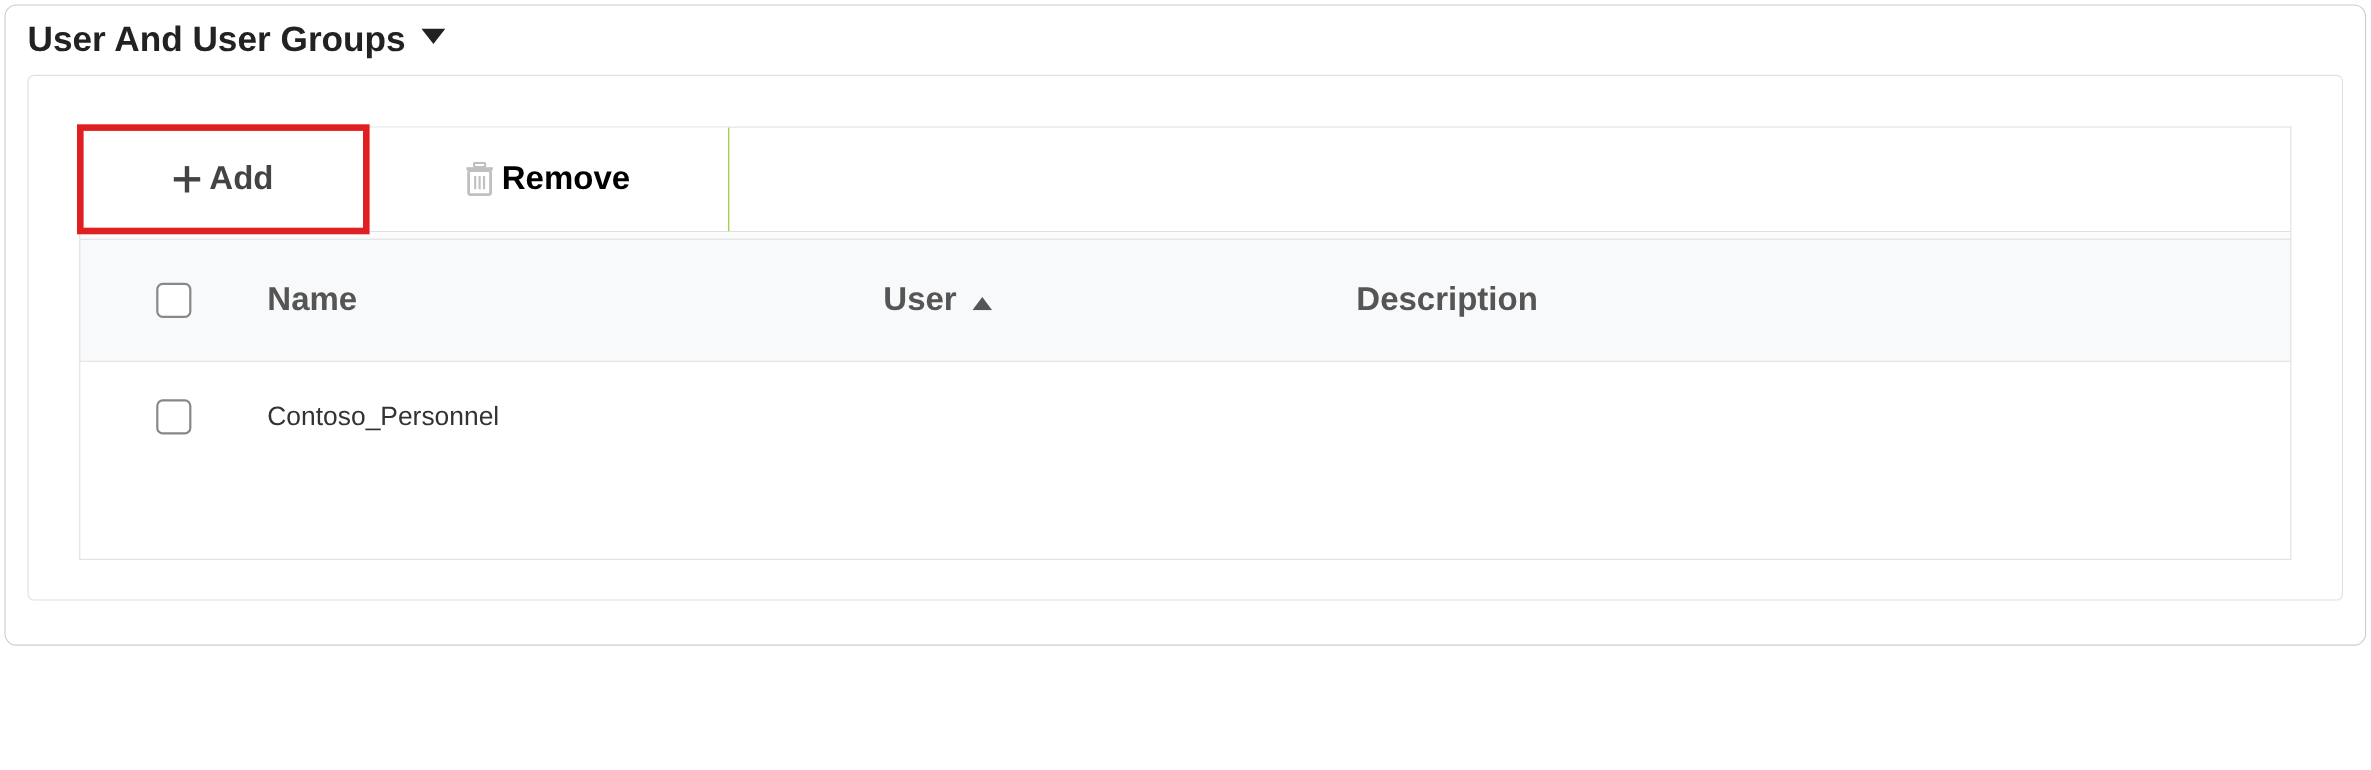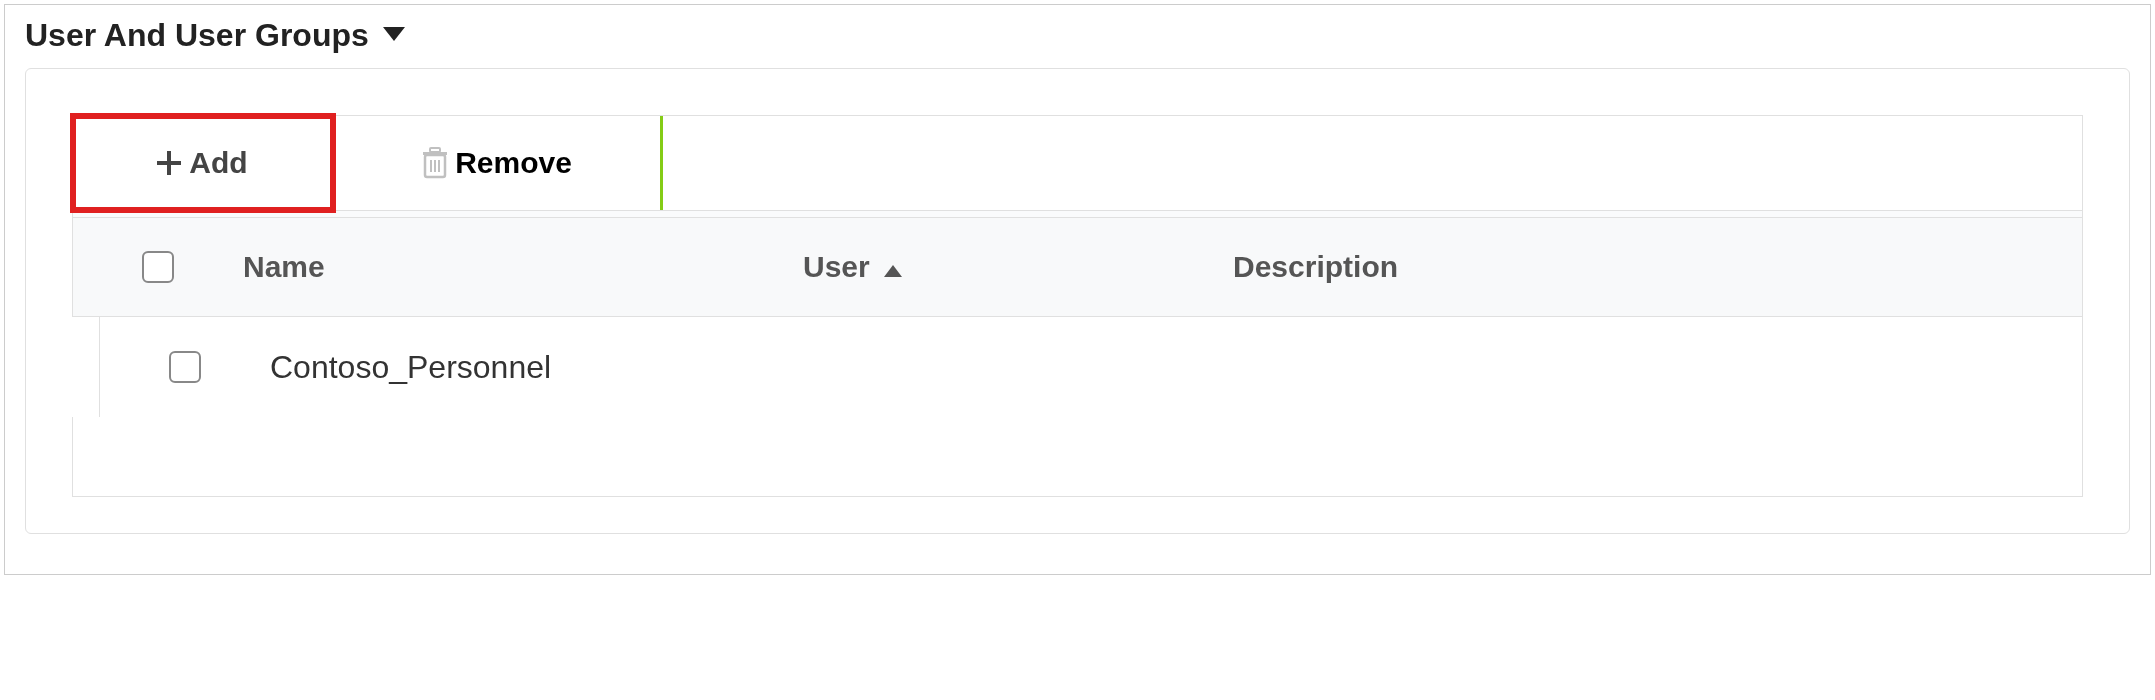--- a/index.html
+++ b/index.html
@@ -6,21 +6,21 @@
   body {
     margin: 0;
     padding: 0;
     font-family: Arial, Helvetica, sans-serif;
     background: #fff;
     color: #333;
     width: 2155px;
   }
   .outer-panel {
     border: 1px solid #ccc;
-    border-radius: 0;
+    border-radius: 11px;
     margin: 4px;
     padding: 8px 20px 40px 20px;
     position: relative;
   }
   .section-header {
     display: flex;
     align-items: center;
     gap: 14px;
     padding: 4px 0 14px 0;
   }
@@ -48,21 +48,21 @@
     display: flex;
     align-items: center;
     justify-content: center;
     gap: 6px;
     padding: 0 36px;
     cursor: pointer;
     font-size: 30px;
     font-weight: 700;
     background: #fff;
     border: none;
-    border-right: 3px solid #84cc16;
+    border-right: 1px solid #84cc16;
   }
   .toolbar-btn.add {
     width: 260px;
     color: #444;
     outline: 6px solid #e02020;
     outline-offset: -3px;
     position: relative;
     z-index: 2;
   }
   .toolbar-btn.remove {
@@ -82,35 +82,34 @@
     background: #fafbfc;
     border-left: 1px solid #e0e0e0;
     border-right: 1px solid #e0e0e0;
   }
   .table-header {
     display: flex;
     align-items: center;
     background: #f8f9fa;
     border: 1px solid #e0e0e0;
     border-top: 1px solid #e0e0e0;
-    height: 100px;
+    height: 112px;
     font-size: 30px;
     font-weight: 700;
     color: #555;
   }
   .table-row {
     display: flex;
     background: #fff;
     border-left: 1px solid #e0e0e0;
     border-right: 1px solid #e0e0e0;
     height: 100px;
-    font-size: 32px;
+    font-size: 24px;
     font-weight: 400;
     color: #333;
-    margin-left: 27px;
   }
   .table-pad-bottom {
     height: 80px;
     border-left: 1px solid #e0e0e0;
     border-right: 1px solid #e0e0e0;
     border-bottom: 1px solid #e0e0e0;
     background: #fff;
   }
   .col-checkbox {
     width: 170px;

